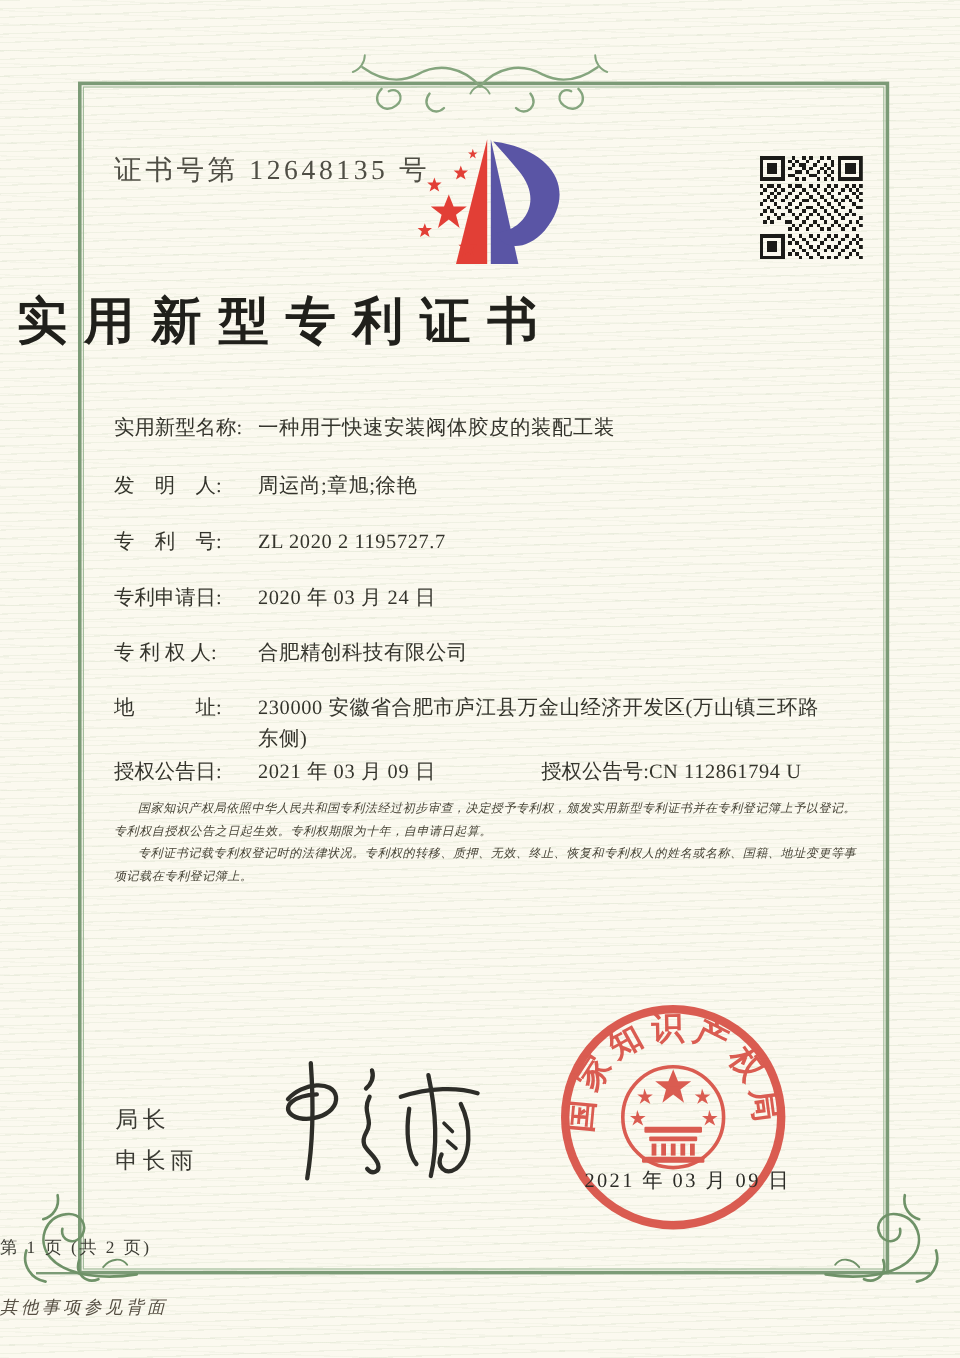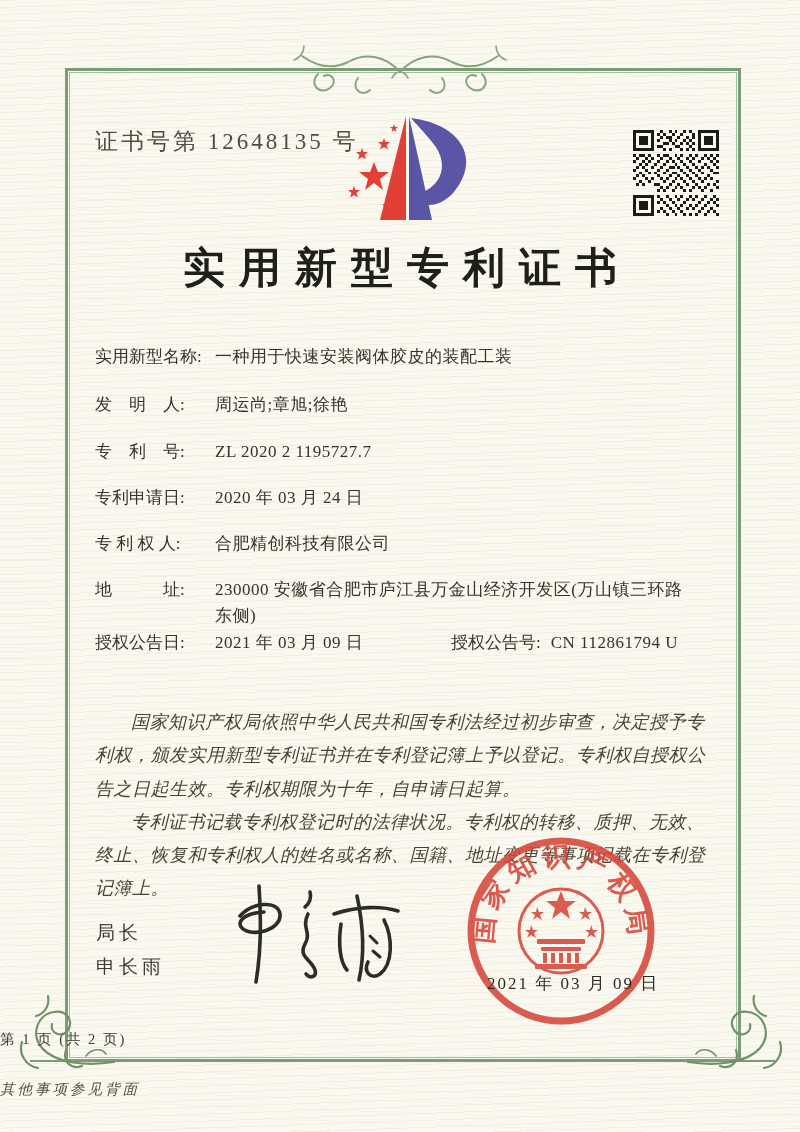--- a/index.html
+++ b/index.html
@@ -18,35 +18,35 @@
   
   .frame{position:absolute;left:65px;top:68px;width:670px;height:988px;border:3px solid #7c9b77;}
   .frame-inner{position:absolute;inset:1px;border:1px solid #a3bc9c;}
   .flourish{position:absolute;color:#83a47d;}
   .flourish svg{display:block;}
   
   .cert-no{position:absolute;left:95px;top:126px;font-size:23px;letter-spacing:3px;color:#4f4e45;}
   .logo{position:absolute;left:332px;top:112px;width:152px;height:116px;}
   .qr{position:absolute;left:633px;top:130px;width:86px;height:86px;}
   .title{
-    position:absolute;left:0;right:0;top:240px;text-align:center;
+    position:absolute;left:0;right:0;top:240px;
     font-size:42px;font-weight:600;letter-spacing:14px;text-indent:14px;color:#20201b;
   }
   
   .field{position:absolute;left:95px;width:625px;display:flex;font-size:17px;color:#34342c;line-height:26px;}
   .field .lbl{flex:0 0 120px;white-space:nowrap;}
   .field .val{flex:1;letter-spacing:0.5px;}
   .r1{top:344px}.r2{top:392px}.r3{top:439px}.r4{top:485px}.r5{top:531px}
   .r6{top:577px}.r6 .val{max-width:482px;}
   .r7{top:630px}
   .r7 .pair2{margin-left:36px;display:flex;}
-  .r7 .pair2 .lbl{flex:0 0 auto;margin-right:10px;}
-  
-  .paras{position:absolute;left:95px;top:706px;width:620px;font-style:italic;
-         font-size:18px;line-height:1.85;color:#474437;}
+  .r7 .pair2 .lbl{flex:0 0 auto;}
+  
+  .paras{position:absolute;left:95px;top:666px;width:620px;font-style:italic;
+         font-size:10px;line-height:1.85;color:#474437;}
   .paras p{margin:0;text-indent:2em;letter-spacing:0.5px;}
   
   .sig-role{position:absolute;left:96px;top:920px;font-size:19px;letter-spacing:4px;color:#3a3a33;
             font-family:"Liberation Sans","DejaVu Sans",sans-serif;}
   .sig-name{position:absolute;left:96px;top:954px;font-size:19px;letter-spacing:4px;color:#3a3a33;
             font-family:"Liberation Sans","DejaVu Sans",sans-serif;}
   .sig-hand{position:absolute;left:222px;top:880px;width:200px;height:110px;}
   
   .seal{position:absolute;left:463px;top:833px;width:196px;height:196px;opacity:.88;}
   .seal-date{position:absolute;left:487px;top:972px;font-size:17px;letter-spacing:2px;color:#2c2c27;}

